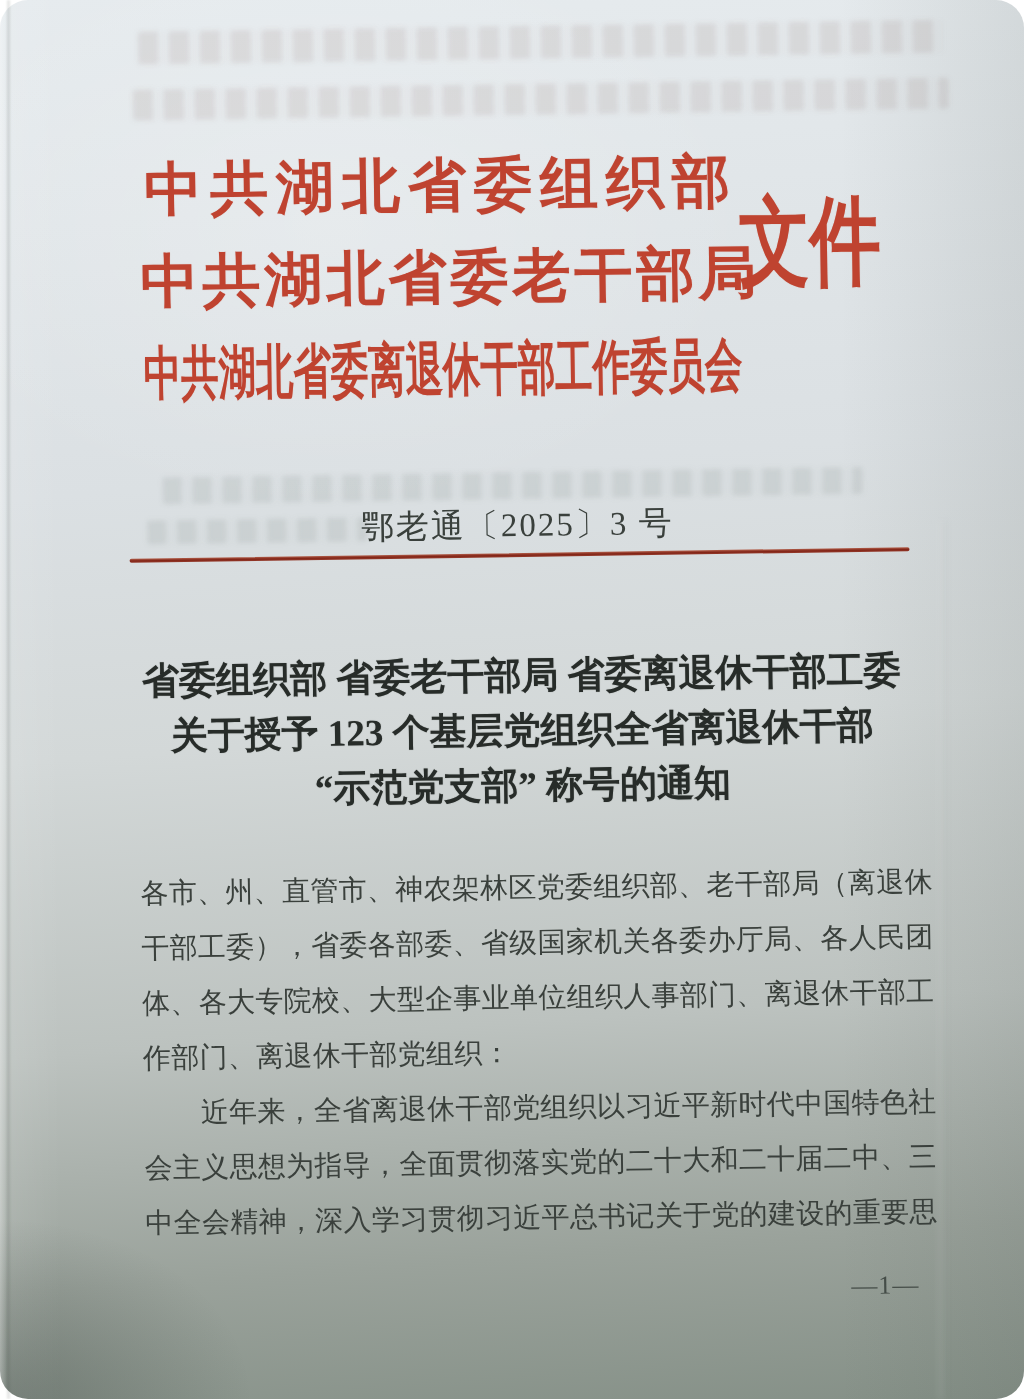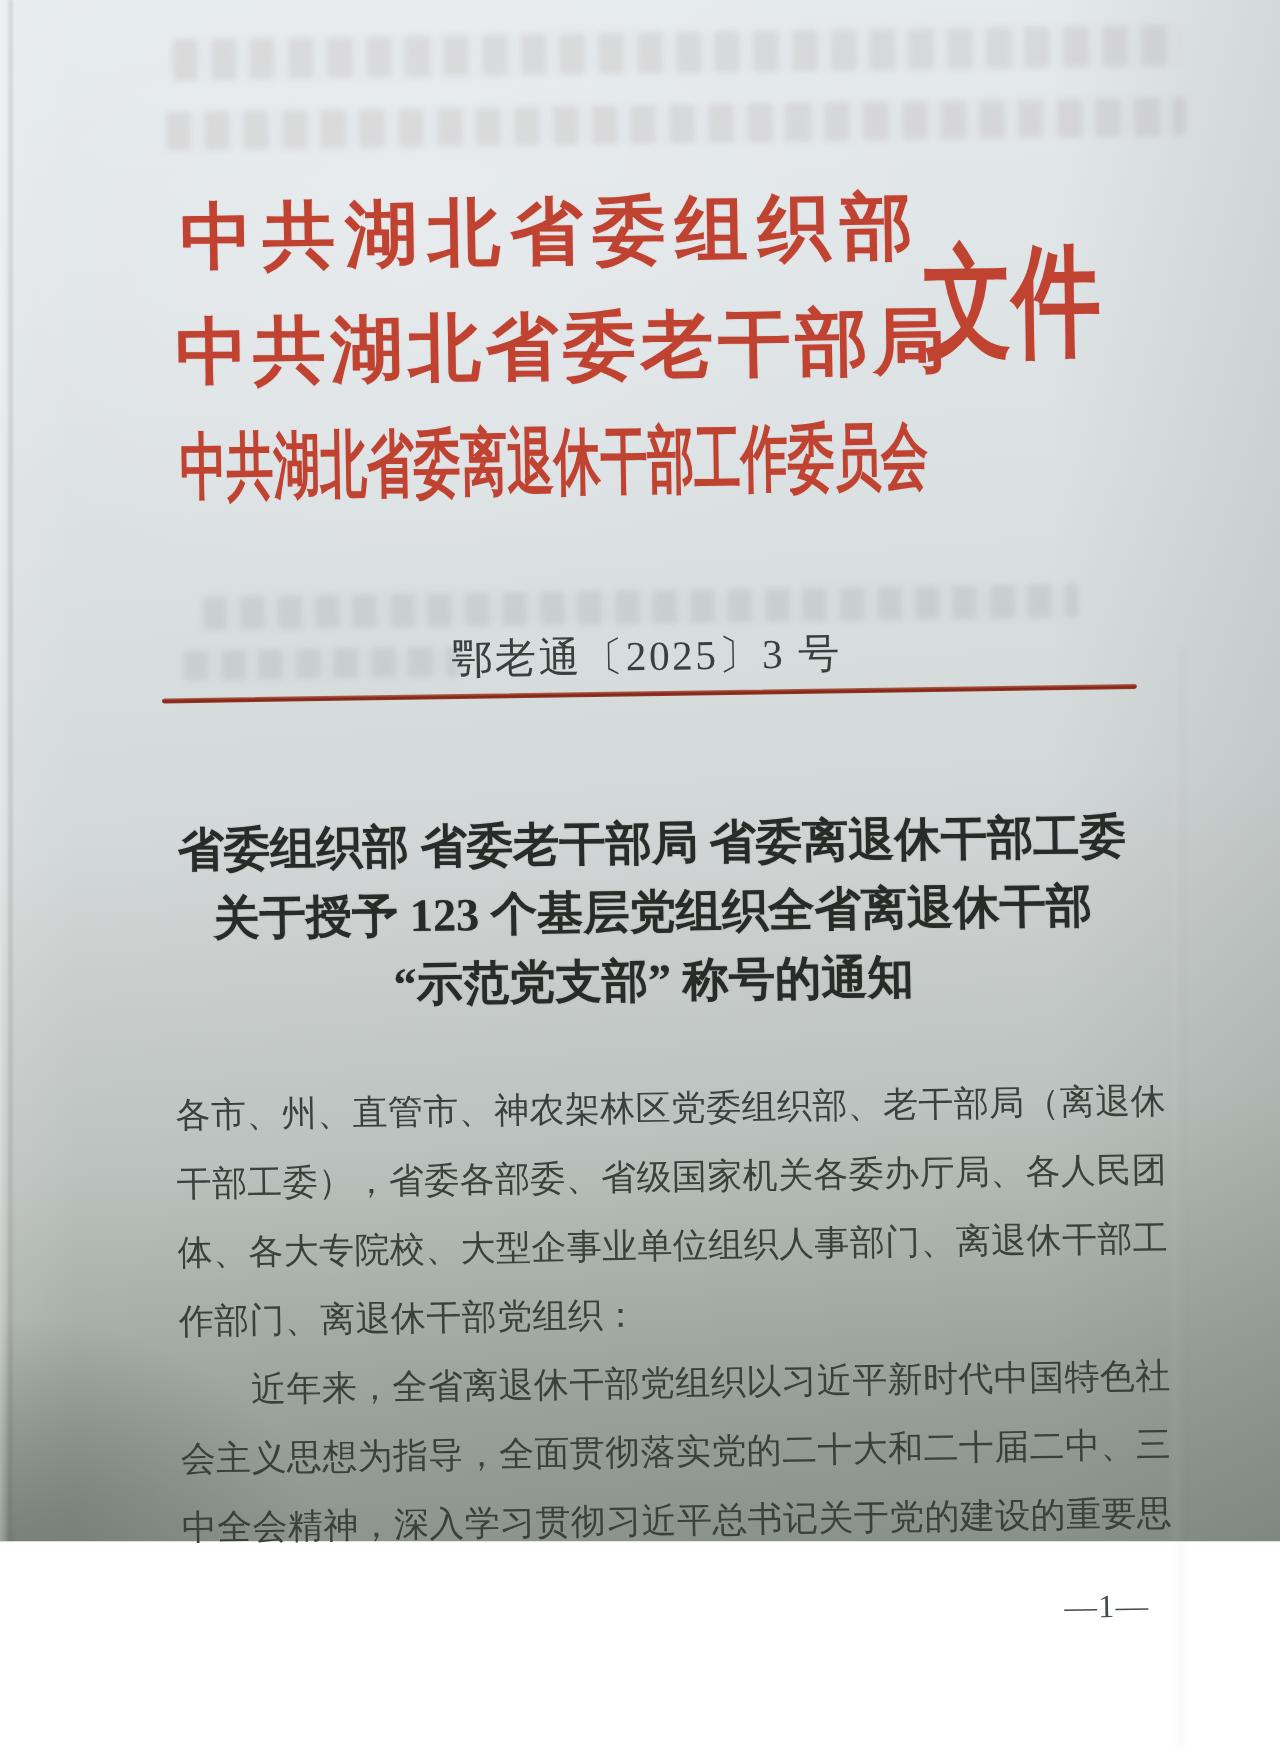--- a/index.html
+++ b/index.html
@@ -4,32 +4,33 @@
 <style>
   html, body {
     margin: 0; padding: 0;
     width: 1024px; height: 1399px;
     overflow: hidden;
     font-family: "Liberation Serif", "DejaVu Serif", serif;
   }
   
   .photo {
     position: relative;
-    width: 1024px; height: 1233px;
+    width: 1024px; height: 1399px;
     background:
       radial-gradient(620px 420px at 32% 16%, rgba(255,255,255,0.20), rgba(255,255,255,0) 70%),
       radial-gradient(420px 300px at 0% 100%, rgba(35,45,40,0.28), rgba(35,45,40,0) 60%),
       linear-gradient(90deg, rgba(255,255,255,0.10) 0%, rgba(255,255,255,0) 6%, rgba(255,255,255,0) 82%, rgba(60,70,64,0.10) 100%),
       linear-gradient(176deg,
         var(--paper-top, #e6ebee) 0%,
         var(--paper-mid, #dbe0e3) 34%,
         #d3d8d8 52%,
         var(--paper-low, #bcc2bf) 72%,
         #9aa29b 88%,
         var(--paper-bottom, #859087) 100%);
+    border-radius: 28px;
   }
   .paper-edge-left {
     position: absolute; left: 0; top: 0; width: 7px; height: 100%;
     background: linear-gradient(90deg, rgba(255,255,255,0.30), rgba(255,255,255,0));
   }
   .paper-edge-crease {
     position: absolute; left: 7px; top: 0; width: 3px; height: 100%;
     background: rgba(70,80,74,0.14); filter: blur(1px);
   }
   .crease-right {

